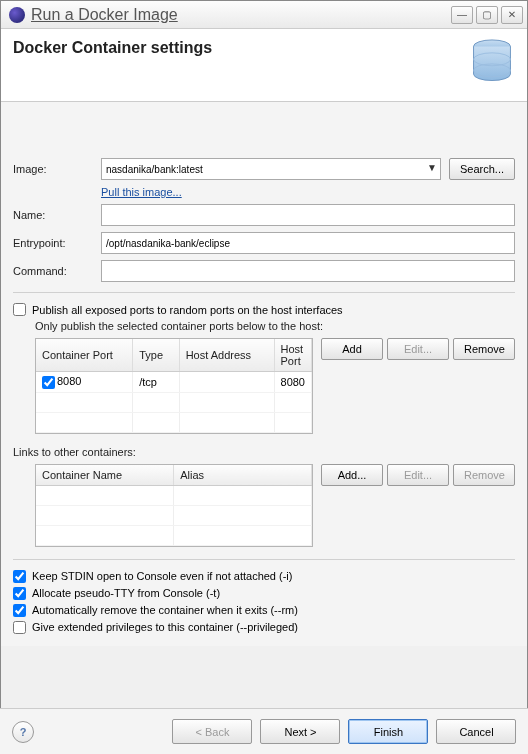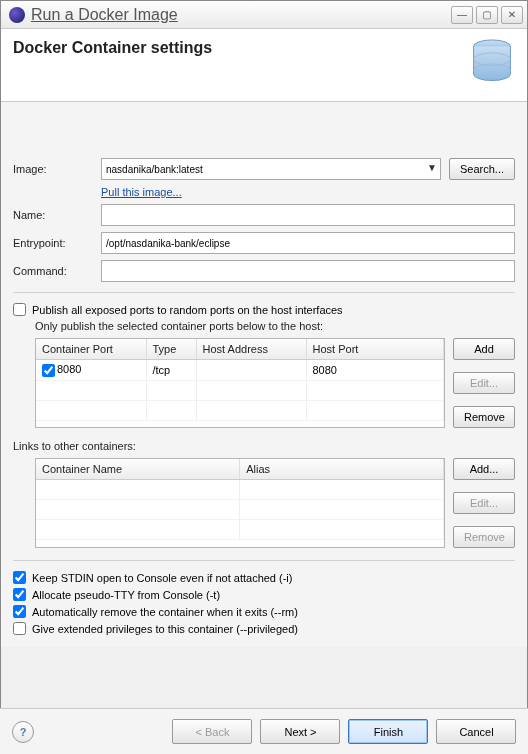--- a/index.html
+++ b/index.html
@@ -23,21 +23,21 @@
 .link { color: #1a4fa0; text-decoration: underline; cursor: pointer; }
 hr.sep { border: none; border-top: 1px solid #d0d0d0; margin: 10px 0; }
 .chk-row { display: flex; align-items: center; gap: 6px; margin: 4px 0; }
 .chk-row input { width: 13px; height: 13px; }
 .indent { padding-left: 22px; color: #222; margin-bottom: 6px; }
 .table-area { display: flex; gap: 8px; padding-left: 22px; margin-bottom: 12px; }
 .grid-wrap { flex: 1; border: 1px solid #b5b5b5; background: #fff; }
 table { width: 100%; border-collapse: collapse; font-size: 11px; }
 th { text-align: left; font-weight: normal; background: linear-gradient(#fdfdfd,#ececec); border-right: 1px solid #ddd; border-bottom: 1px solid #ccc; padding: 4px 6px; color: #222; height: 20px; }
 td { border-right: 1px solid #eee; border-bottom: 1px solid #f2f2f2; padding: 3px 6px; height: 20px; }
-.side-btns { display: flex; flex-direction: column; gap: 12px; }
+.side-btns { display: flex; flex-direction: row; gap: 4px; }
 .side-btns .btn { width: 62px; }
 .section-label { padding-left: 0; margin: 6px 0 6px; color: #222; }
 .footer { position: absolute; bottom: 0; left: 0; right: 0; border-top: 1px solid #ccc; background: #f4f4f4; padding: 10px 12px; display: flex; align-items: center; gap: 8px; }
 .footer .help { width: 22px; height: 22px; border: 1px solid #999; border-radius: 50%; display: flex; align-items: center; justify-content: center; color: #5577aa; font-weight: bold; background: linear-gradient(#fff,#e8e8e8); cursor: pointer; }
 .footer .spacer { flex: 1; }
 .footer .btn { min-width: 80px; height: 25px; padding-left: 11px; }
 .footer .btn.primary { border: 1px solid #3a76c4; background: linear-gradient(#eaf3ff,#d0e3fb); box-shadow: 0 0 0 1px #9ec5f0 inset; }
 .tiny-chk { width:13px; height:13px; vertical-align: middle; margin-right: 2px; }
 </style>
 </head>

